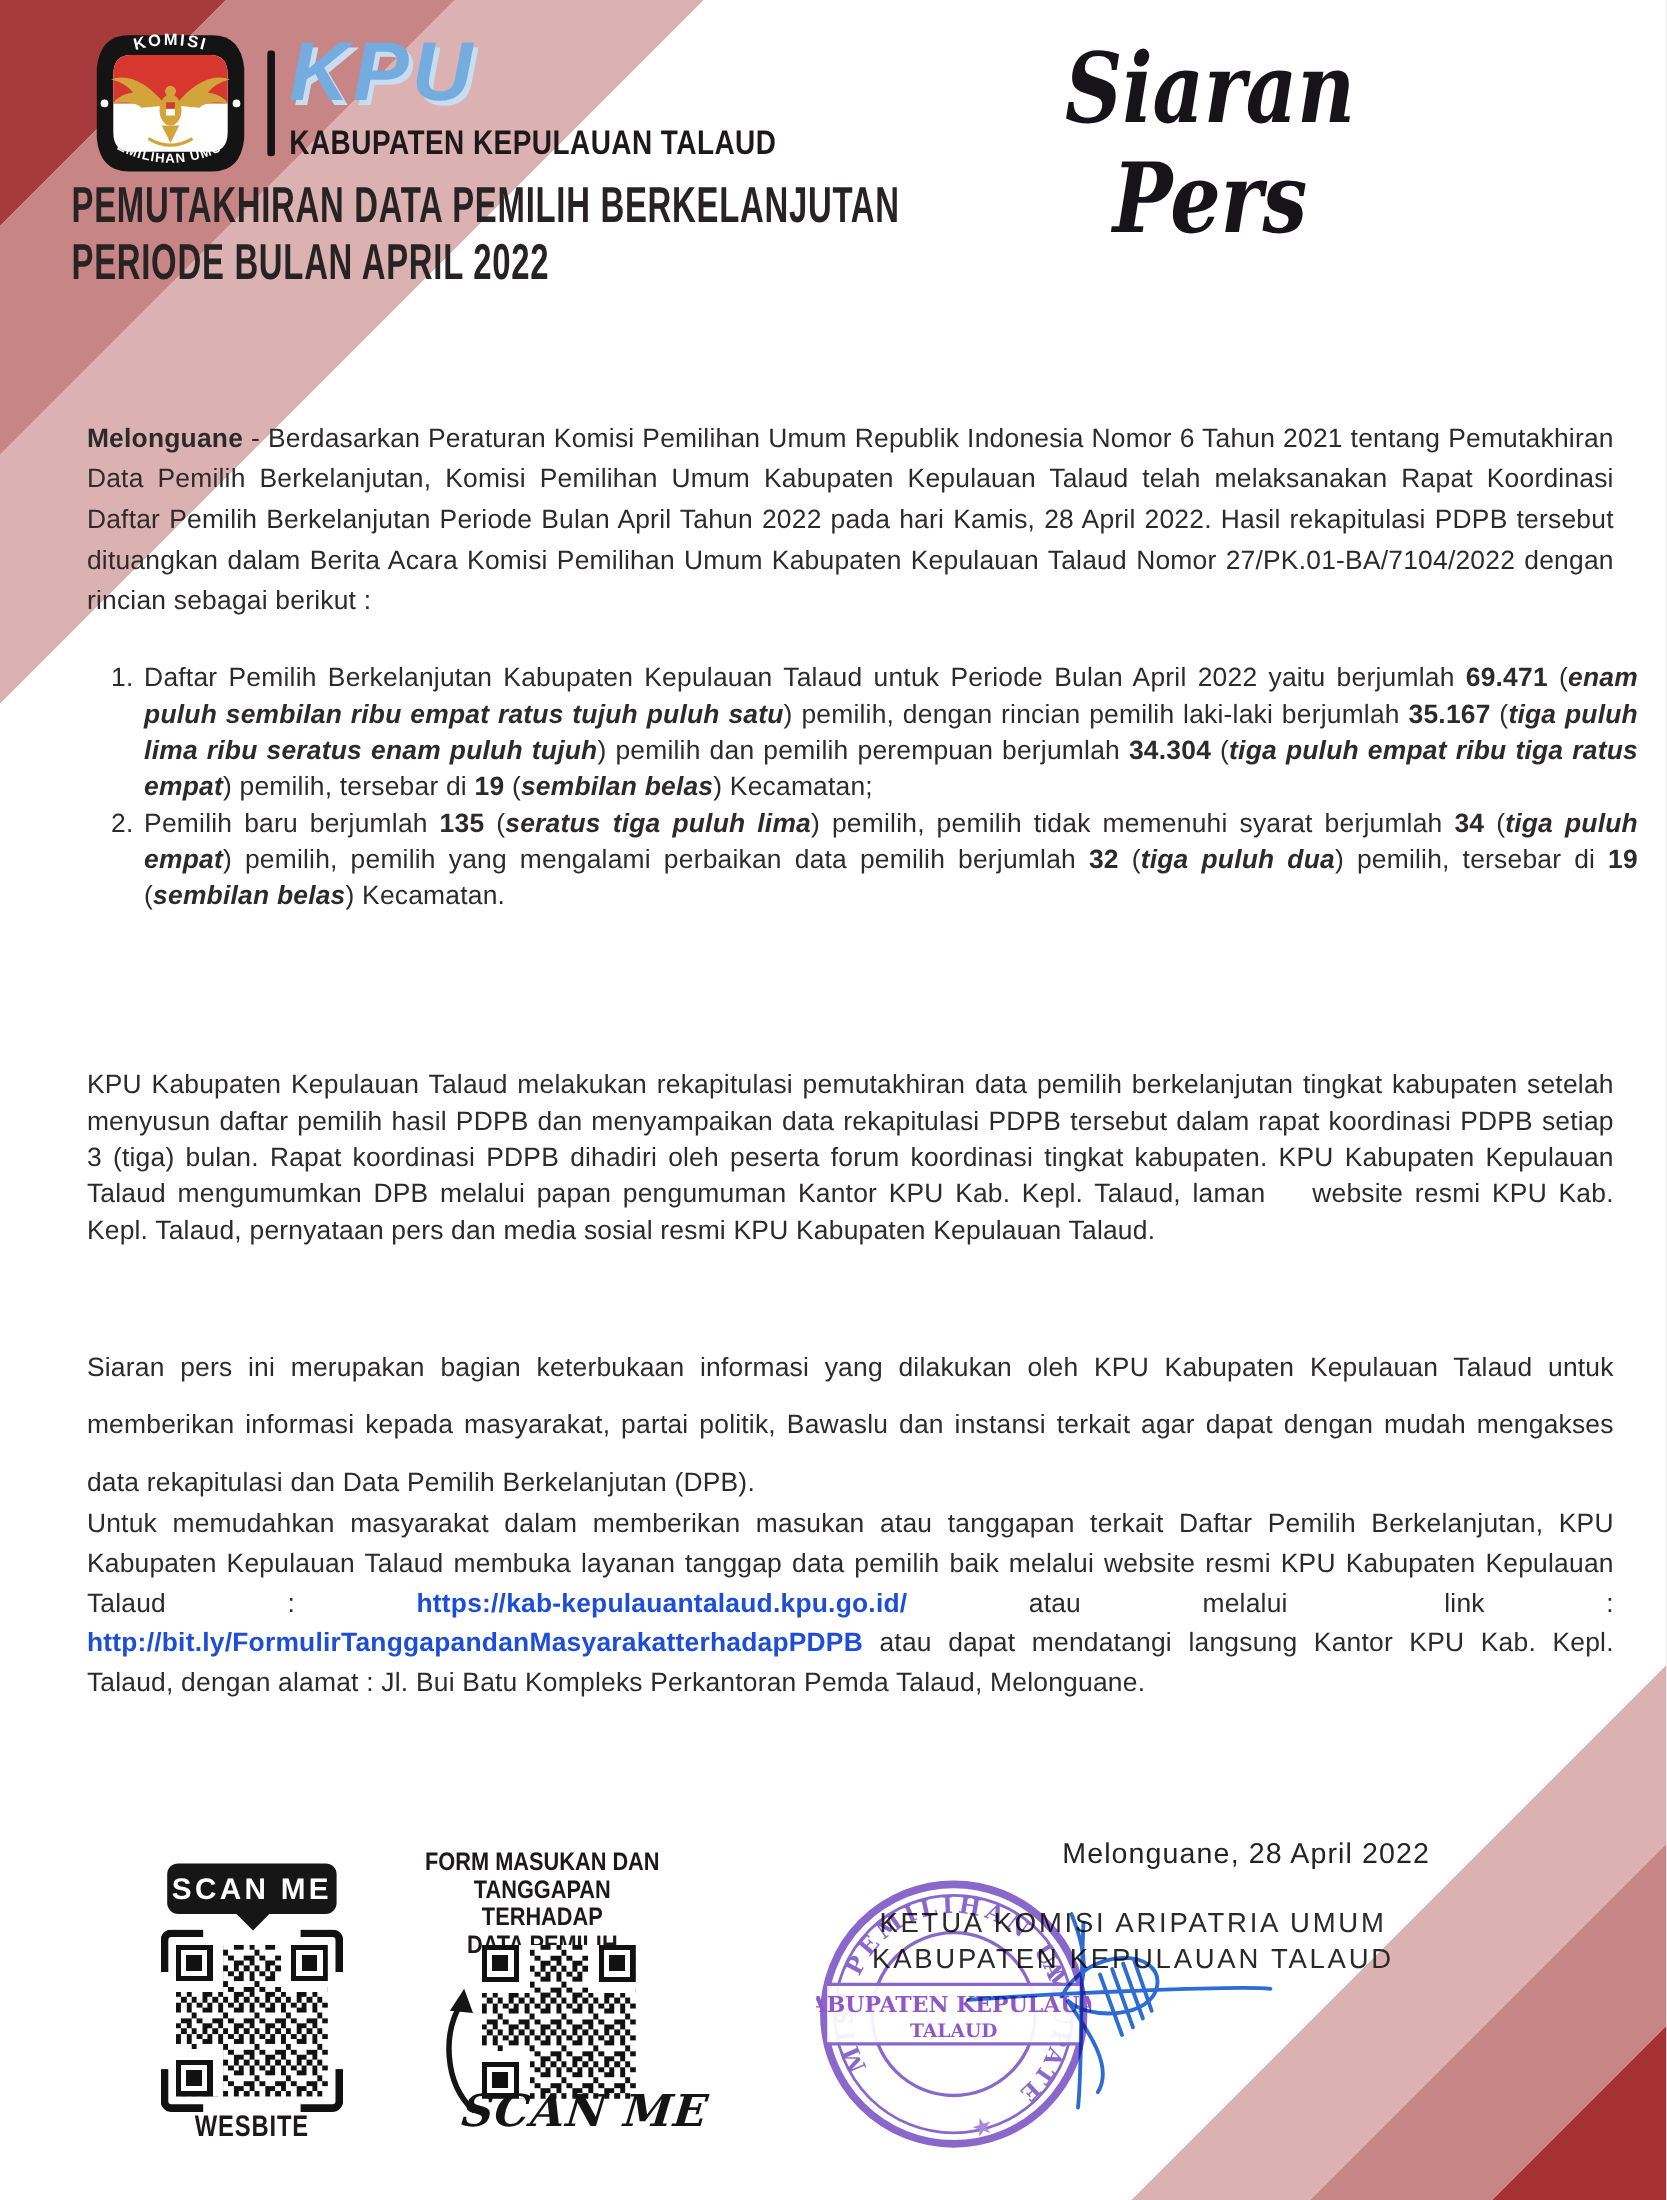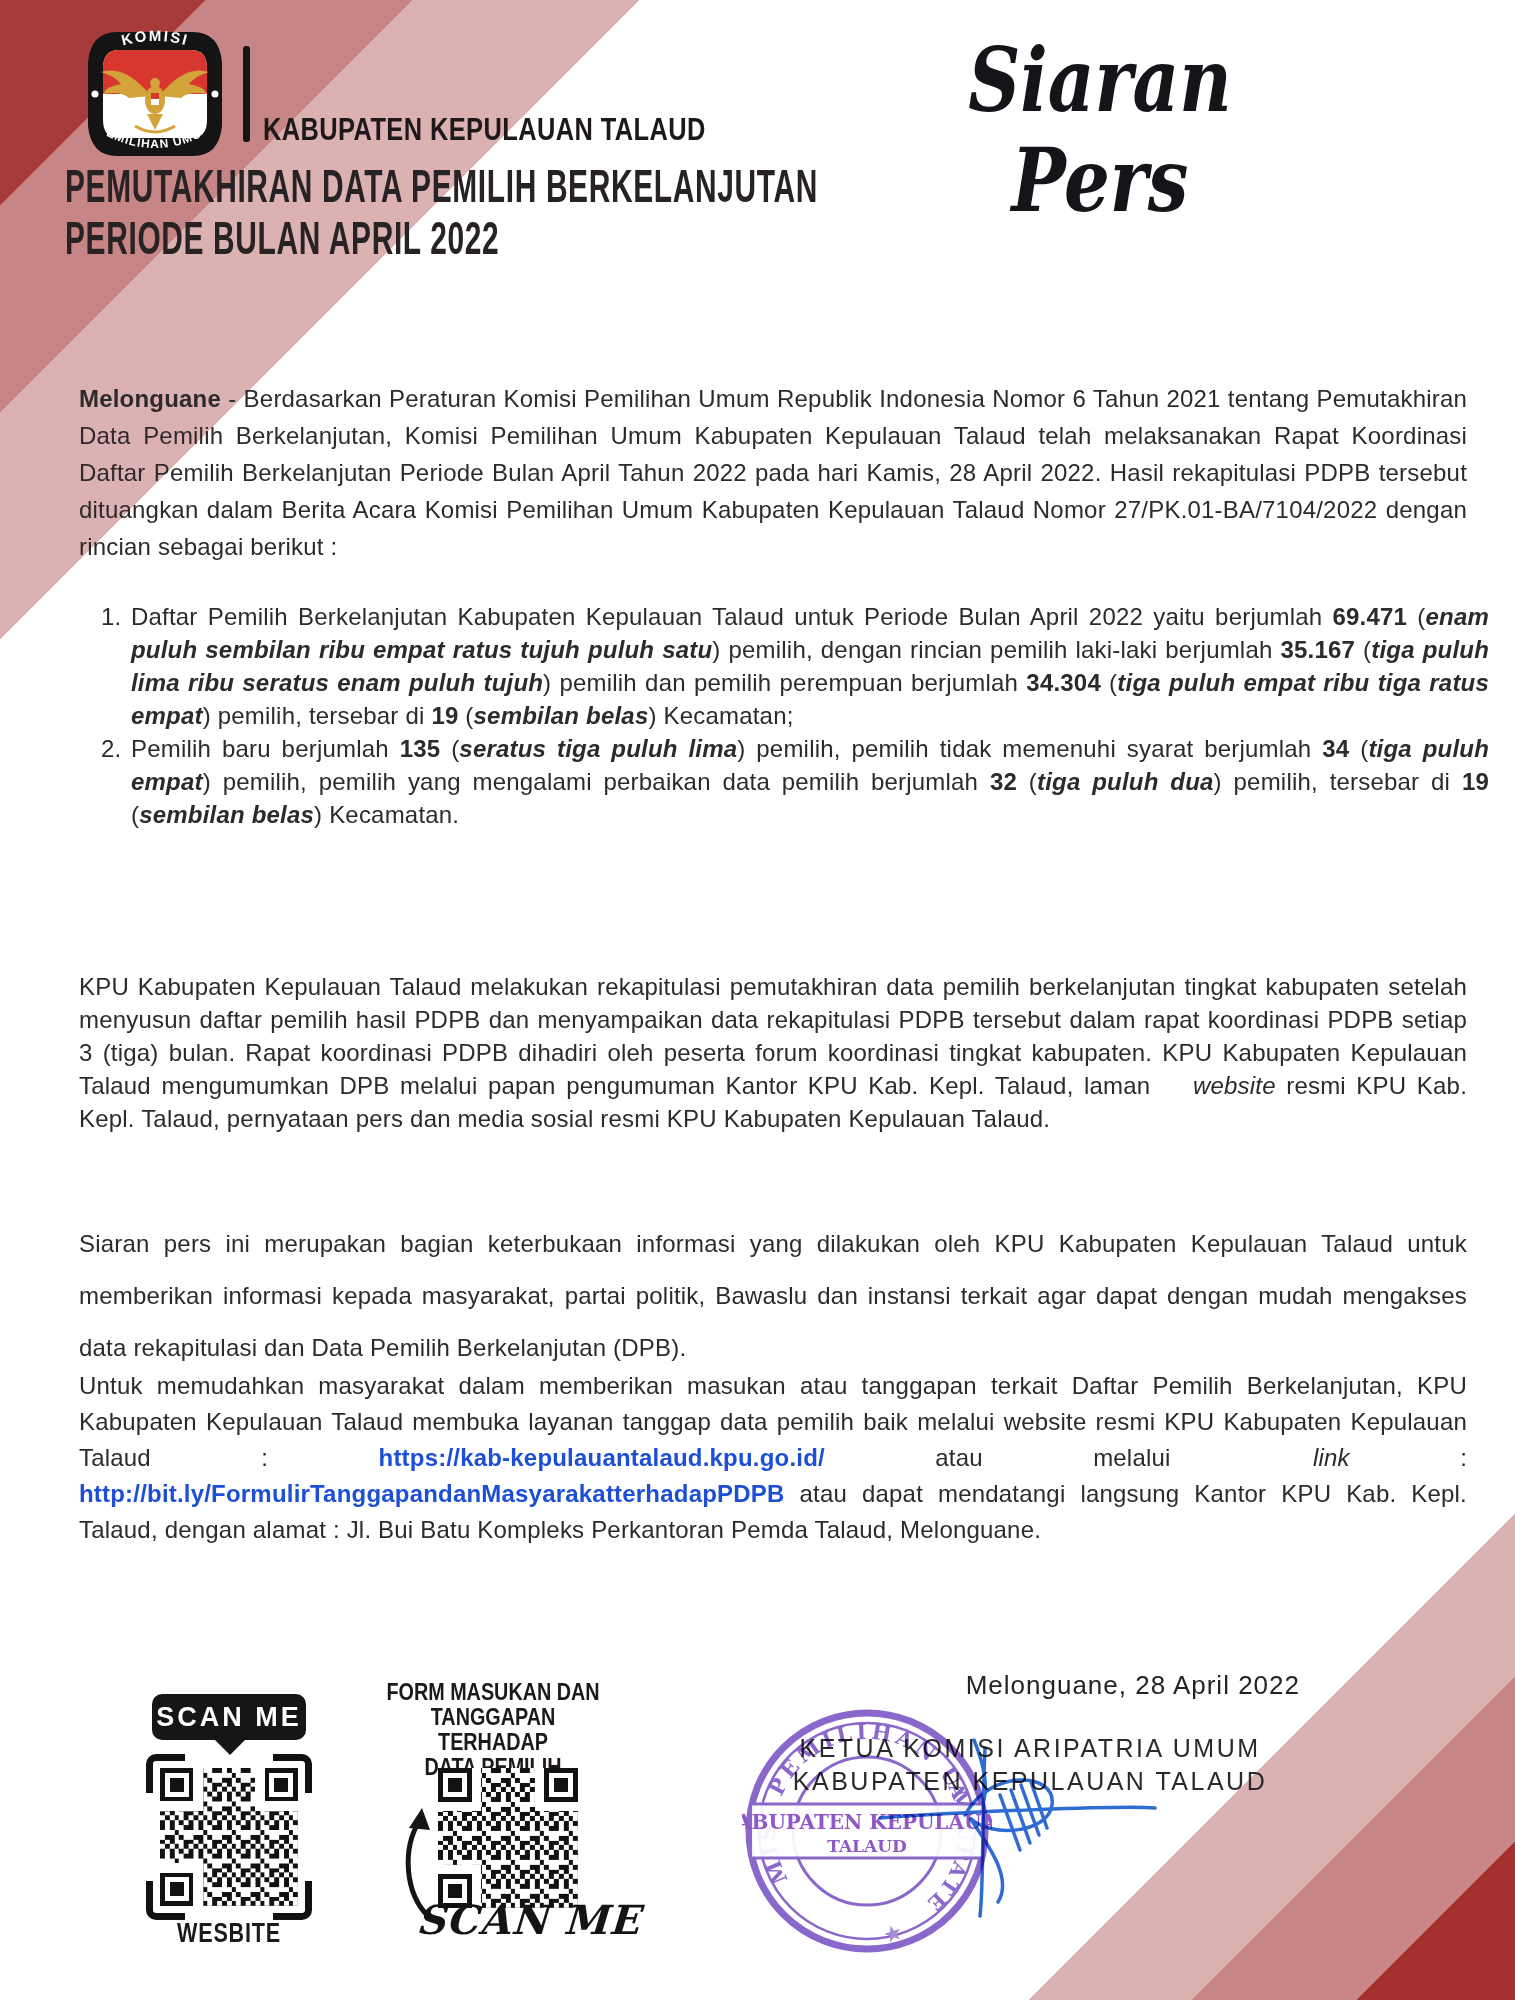--- a/index.html
+++ b/index.html
@@ -30,21 +30,21 @@
 
   
   .doc-title{left:65px;top:160px;font-weight:800;font-size:46px;line-height:52px;
     color:#272223;transform:scaleX(.65);transform-origin:left top;white-space:nowrap;letter-spacing:1px;}
 
   
   .para{position:absolute;left:79px;width:1388px;z-index:2;font-size:24px;line-height:37px;
     text-align:justify;letter-spacing:.2px;color:#2d2a2b;}
   .para.tight{line-height:33px;}
   .b{font-weight:700;}
-  .i{font-style:italic;margin-left:32px;}
+  .i{margin-left:32px;}
   .bi{font-weight:700;font-style:italic;}
   .link{font-weight:700;color:#1d4ed8;text-decoration:none;cursor:pointer;}
   ol.dlist{margin:0;padding:0 0 0 22px;list-style:none;}
   ol.dlist li{display:flex;}
   ol.dlist .num{flex:0 0 30px;}
   ol.dlist .li-body{flex:1;text-align:justify;}
 
   
   .scan-badge{left:152px;top:1694px;width:154px;height:46px;background:#161616;border-radius:10px;
     color:#fff;font-size:27px;font-weight:700;letter-spacing:3px;
@@ -103,20 +103,21 @@
       <ellipse cx="70" cy="70" rx="10" ry="14"></ellipse>
       <circle cx="70" cy="53" r="5"></circle>
       <path d="M62,84 L70,100 L78,84 Z"></path>
       <path d="M50,96 Q70,108 90,96" stroke="#d2a43a" stroke-width="3" fill="none"></path>
     </g>
     <rect x="66" y="63" width="8" height="6" fill="#d7372e"></rect>
     <rect x="66" y="69" width="8" height="6" fill="#ffffff"></rect>
   </svg>
 
   <div class="divider"></div>
+  <div class="z kpu-word">KPU</div>
   <div class="z org-name">KABUPATEN KEPULAUAN TALAUD</div>
 
   <div class="z masthead">
     <div>Siaran</div>
     <div>Pers</div>
   </div>
 
   <div class="z doc-title">
     <div>PEMUTAKHIRAN DATA PEMILIH BERKELANJUTAN</div>
     <div>PERIODE BULAN APRIL 2022</div>

